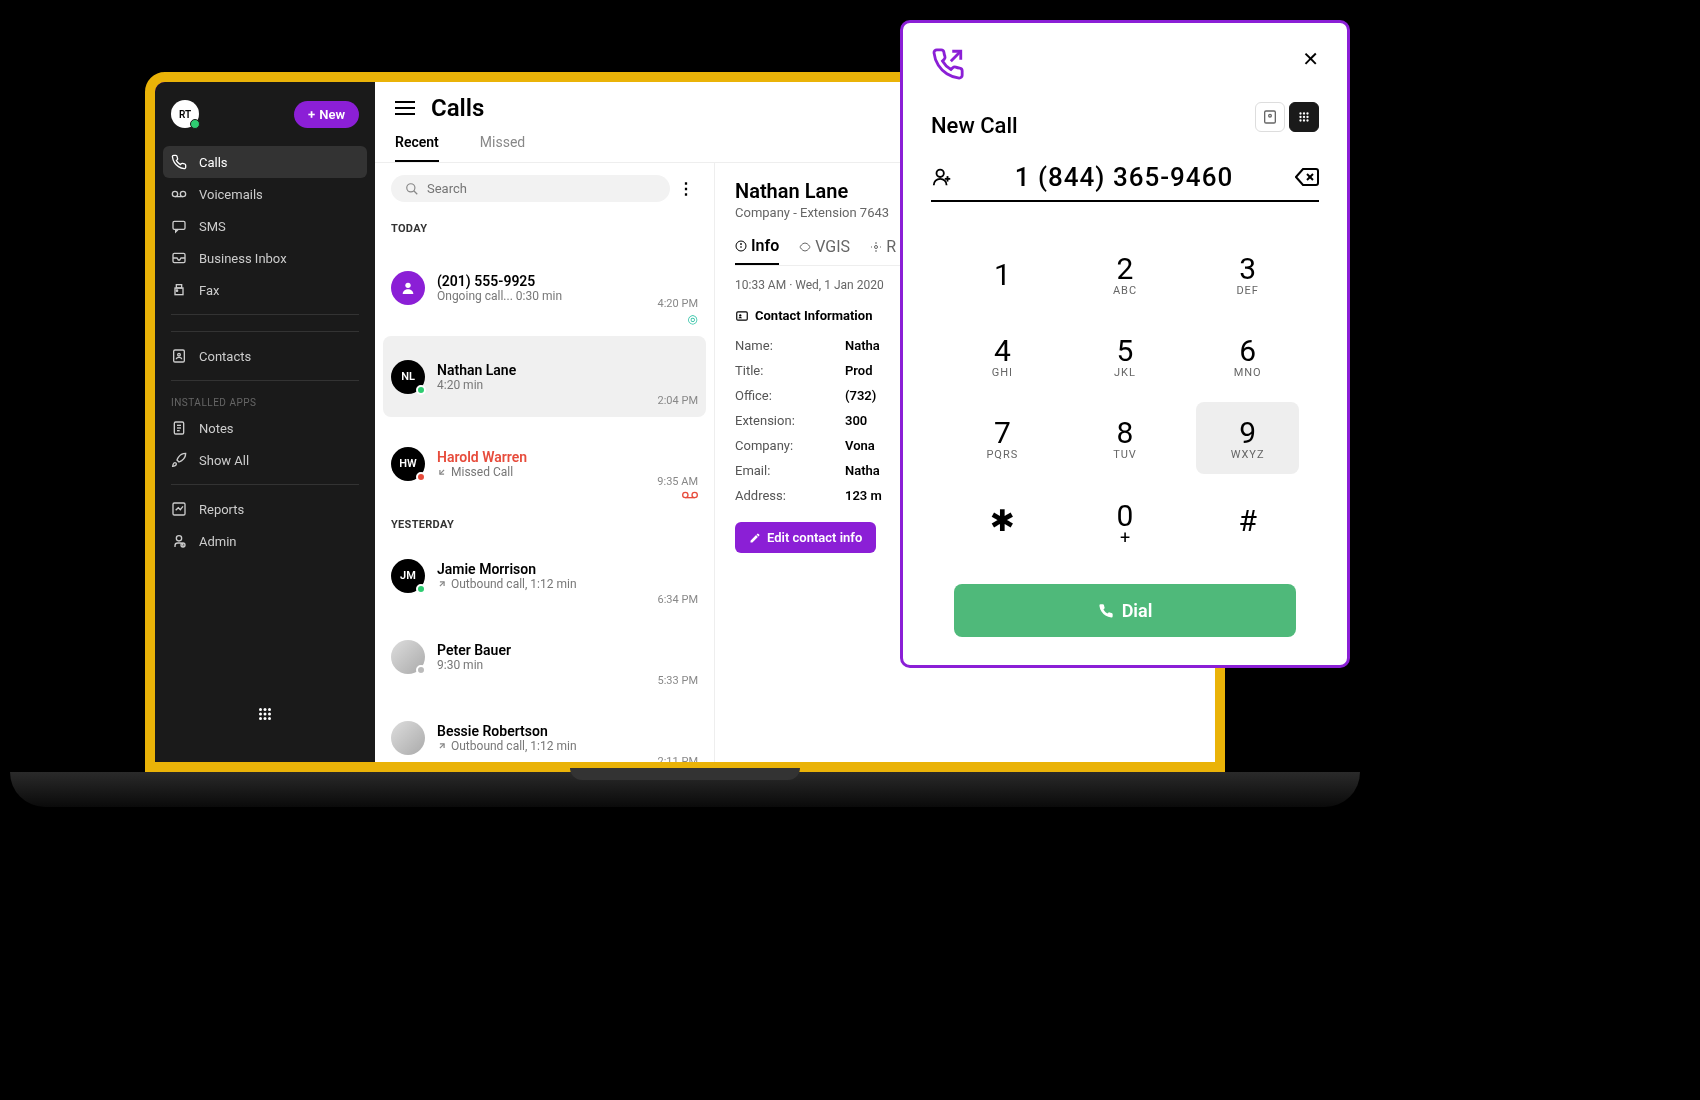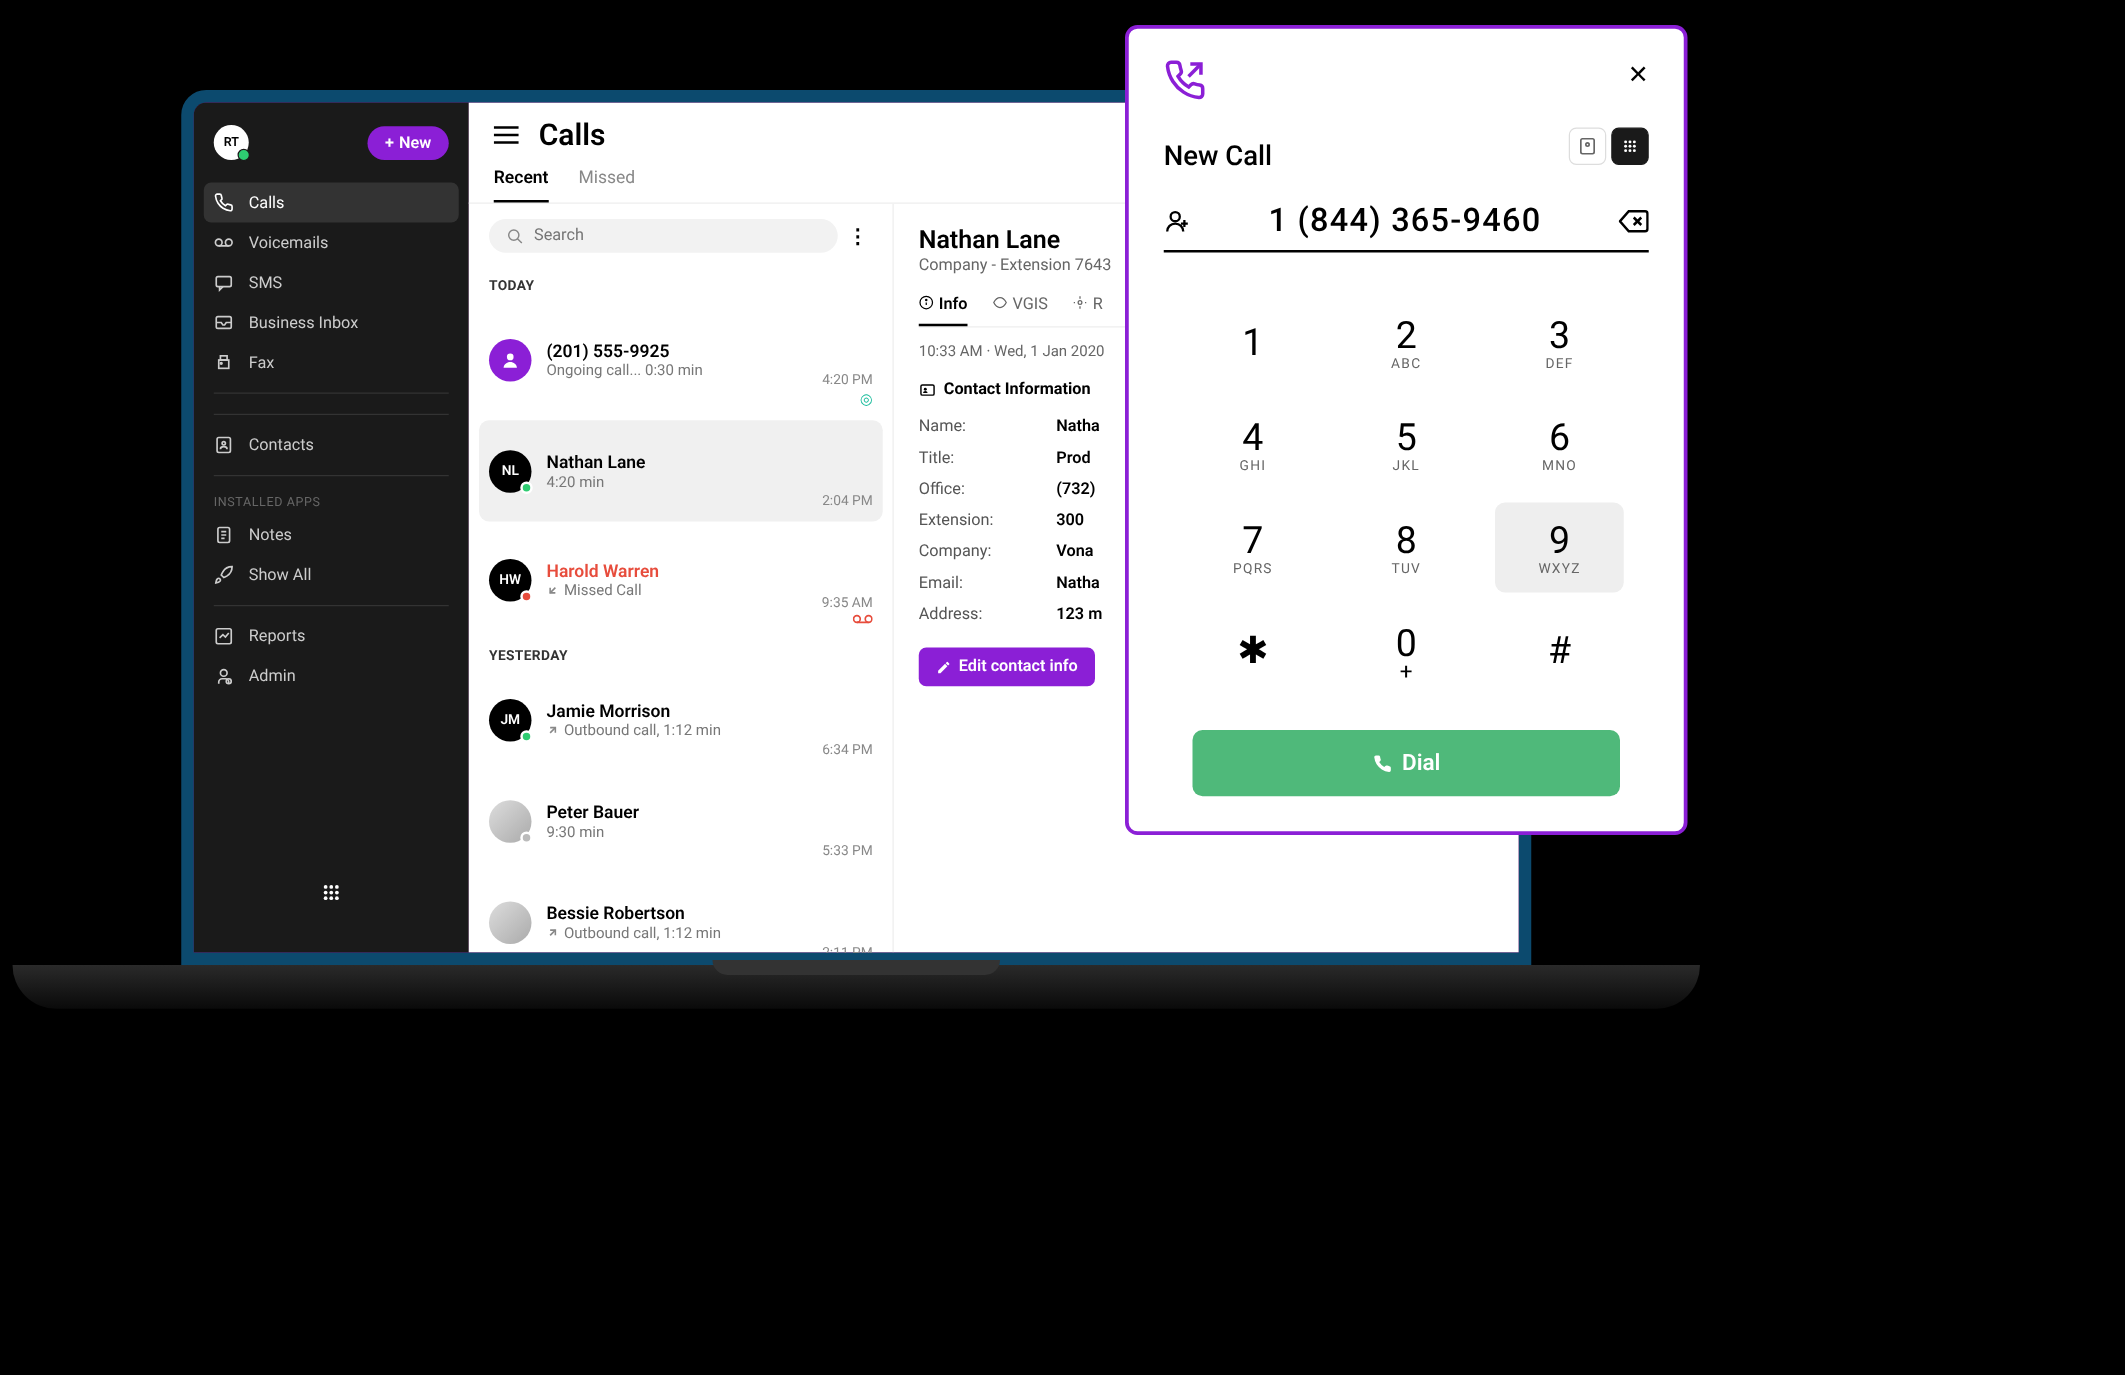--- a/index.html
+++ b/index.html
@@ -1,19 +1,19 @@
 <!DOCTYPE html>
 <html><head>
 <meta charset="utf-8">
 <style>
 * { margin:0; padding:0; box-sizing:border-box; font-family:-apple-system,BlinkMacSystemFont,"Segoe UI",Roboto,sans-serif; }
 body { background:#000; width:1700px; height:1100px; position:relative; overflow:hidden; }
 
 
-.laptop-screen { position:absolute; left:145px; top:72px; width:1080px; height:700px; background:#701a75; border-radius:20px 20px 0 0; border:10px solid #0c4a6e; overflow:hidden; display:flex; }
+.laptop-screen { position:absolute; left:145px; top:72px; width:1080px; height:700px; background:#a21caf; border-radius:20px 20px 0 0; border:10px solid #eab308; overflow:hidden; display:flex; }
 .laptop-base { position:absolute; left:10px; top:772px; width:1350px; height:35px; background:linear-gradient(#2a2a2a,#0a0a0a); border-radius:0 0 40px 40px; }
 .laptop-notch { position:absolute; left:570px; top:768px; width:230px; height:12px; background:#333; border-radius:0 0 12px 12px; }
 
 
 .sidebar { width:220px; background:#1a1a1a; color:#eee; display:flex; flex-direction:column; padding:18px 0; }
 .sb-top { display:flex; align-items:center; justify-content:space-between; padding:0 16px 18px; }
 .avatar-sm { position:relative; width:28px; height:28px; border-radius:50%; background:#fff; color:#000; font-size:10px; font-weight:600; display:flex; align-items:center; justify-content:center; }
 .avatar-sm::after { content:''; position:absolute; bottom:-1px; right:-1px; width:8px; height:8px; background:#2ecc71; border:1.5px solid #1a1a1a; border-radius:50%; }
 .new-btn { background:#8b1fd6; color:#fff; border:none; border-radius:16px; padding:6px 14px; font-size:13px; font-weight:600; display:flex; align-items:center; gap:4px; cursor:pointer; }
 .sb-item { display:flex; align-items:center; gap:12px; padding:8px 16px; font-size:13px; color:#ccc; cursor:pointer; }
@@ -22,21 +22,21 @@
 .sb-header { font-size:10px; color:#666; padding:8px 16px 4px; letter-spacing:0.5px; }
 .sb-icon { width:16px; height:16px; display:inline-flex; align-items:center; justify-content:center; flex-shrink:0; }
 .sb-bottom { margin-top:auto; display:flex; justify-content:center; padding:16px; }
 .dialpad-btn { width:28px; height:28px; color:#fff; display:flex; align-items:center; justify-content:center; cursor:pointer; }
 
 
 .main { flex:1; display:flex; flex-direction:column; background:#fff; }
 .main-header { display:flex; align-items:center; gap:16px; padding:12px 20px 0; }
 .hamburger { width:20px; cursor:pointer; }
 .page-title { font-size:24px; font-weight:600; }
-.tabs { display:flex; gap:24px; padding:12px 20px 0; border-bottom:1px solid #eee; }
+.tabs { display:flex; gap:41px; padding:12px 20px 0; border-bottom:1px solid #eee; }
 .tab { padding-bottom:10px; font-size:14px; color:#888; cursor:pointer; }
 .tab.active { color:#000; font-weight:600; border-bottom:2px solid #000; }
 .content-row { flex:1; display:flex; overflow:hidden; }
 
 
 .call-list { width:340px; border-right:1px solid #eee; display:flex; flex-direction:column; overflow-y:auto; }
 .search-row { display:flex; align-items:center; gap:8px; padding:12px 16px; }
 .search { flex:1; display:flex; align-items:center; gap:8px; background:#f2f2f2; border-radius:18px; padding:6px 14px; }
 .search input { border:none; background:transparent; outline:none; font-size:13px; flex:1; }
 .more-btn { width:20px; cursor:pointer; font-weight:bold; }
@@ -57,21 +57,21 @@
 .call-sub { font-size:12px; color:#777; display:flex; align-items:center; gap:4px; }
 .call-time { font-size:11px; color:#888; display:flex; flex-direction:column; align-items:flex-end; gap:2px;margin-top:48px; }
 .vm-icon { color:#e74c3c; font-size:12px; }
 .live-icon { color:#1abc9c; font-size:12px; }
 
 
 .detail { flex:1; padding:16px 20px; overflow-y:auto; }
 .detail-name { font-size:20px; font-weight:600; }
 .detail-sub { font-size:13px; color:#666; margin-top:2px; }
 .detail-tabs { display:flex; gap:20px; margin-top:16px; border-bottom:1px solid #eee; }
-.dtab { display:flex; align-items:flex-start; gap:4px; padding-bottom:8px; font-size:13px; color:#666; cursor:pointer; }
+.dtab { display:flex; align-items:center; gap:4px; padding-bottom:8px; font-size:16px; color:#666; cursor:pointer; }
 .dtab.active { color:#000; font-weight:600; border-bottom:2px solid #000; }
 .detail-meta { font-size:12px; color:#666; margin:12px 0; }
 .section-title { font-size:13px; font-weight:700; margin:16px 0 10px; display:flex; align-items:center; gap:6px; }
 .field-row { display:flex; font-size:13px; padding:5px 0; }
 .field-label { width:110px; color:#555; }
 .field-value { font-weight:600; color:#000; }
 .edit-btn { background:#8b1fd6; color:#fff; border:none; border-radius:6px; padding:8px 14px; font-size:13px; font-weight:600; margin-top:14px; display:flex; align-items:center; gap:6px; cursor:pointer;text-align:center; }
 
 
 .dialer { position:absolute; left:900px; top:20px; width:450px; background:#fff; border:3px solid #8b1fd6; border-radius:10px; padding:24px 28px 28px; z-index:10; }

